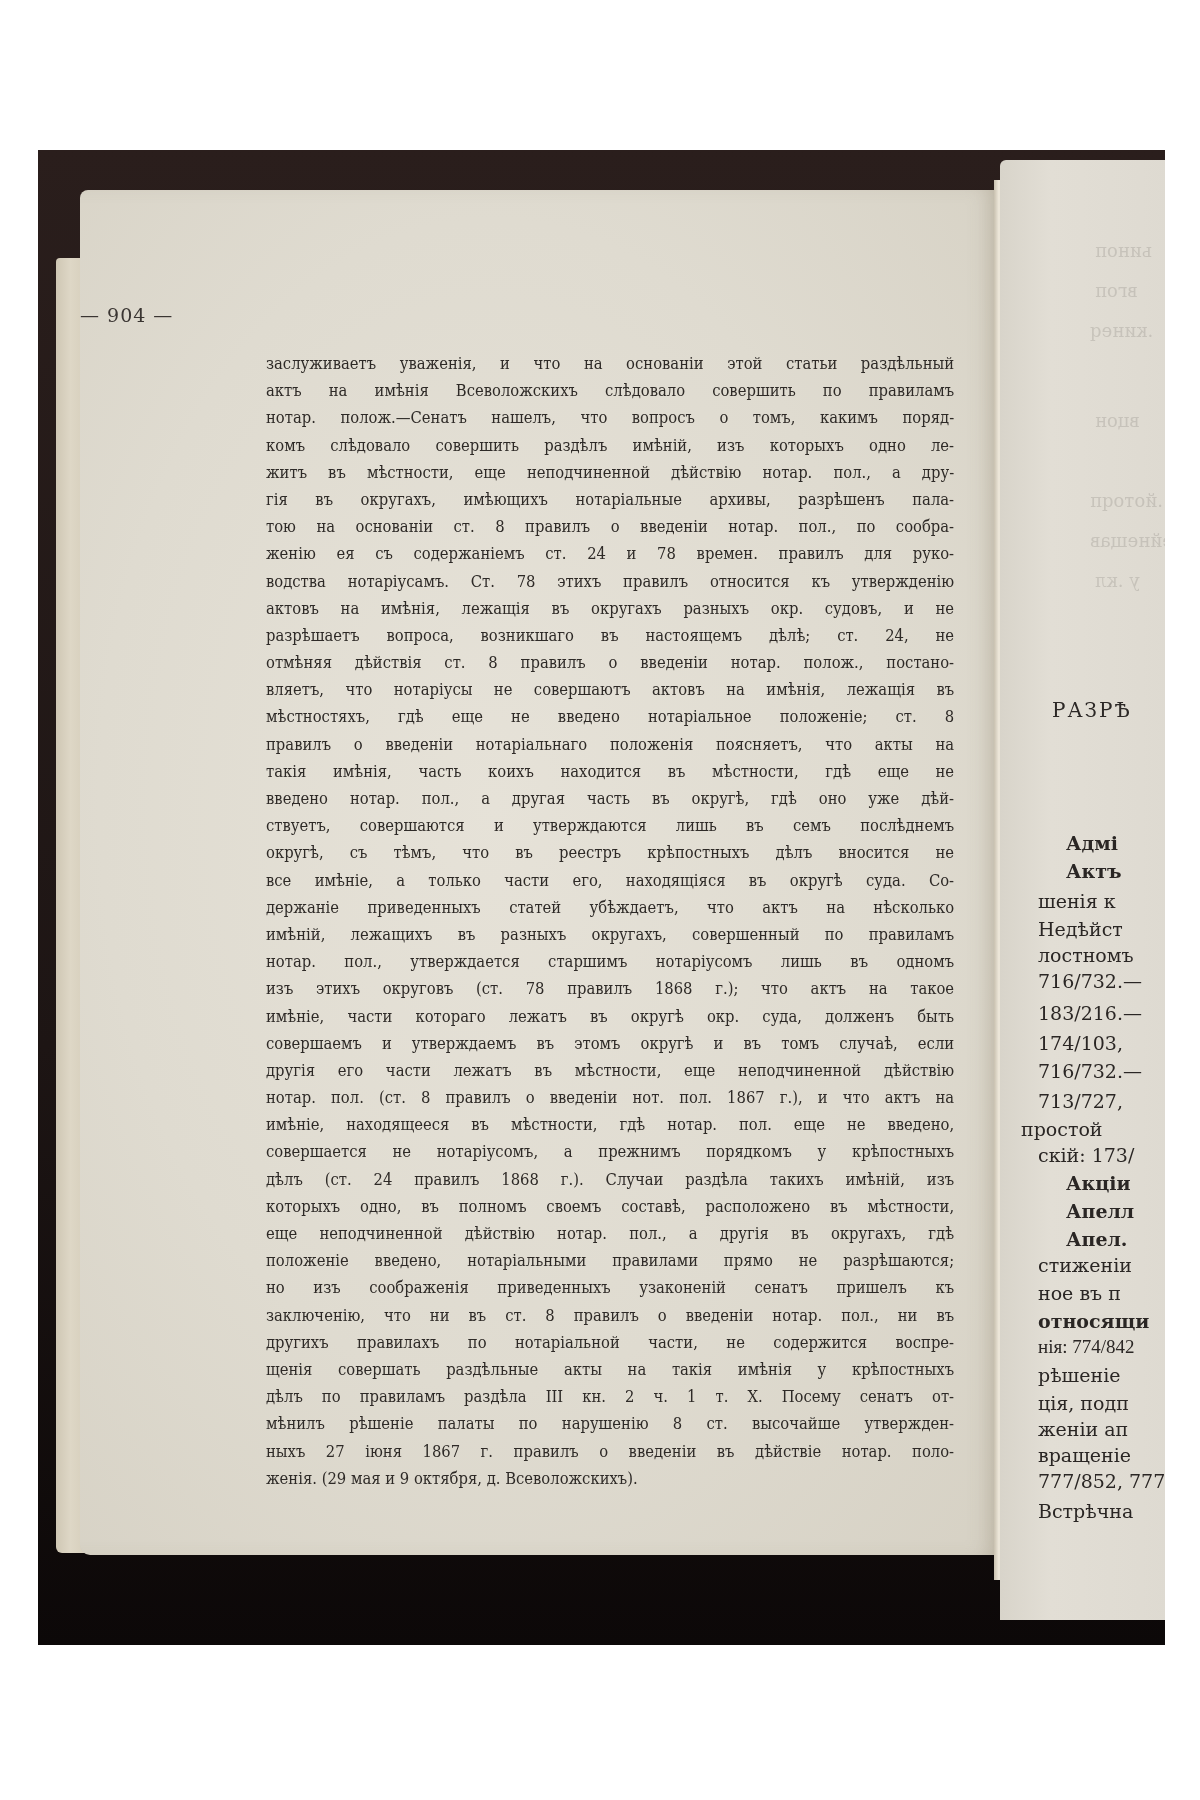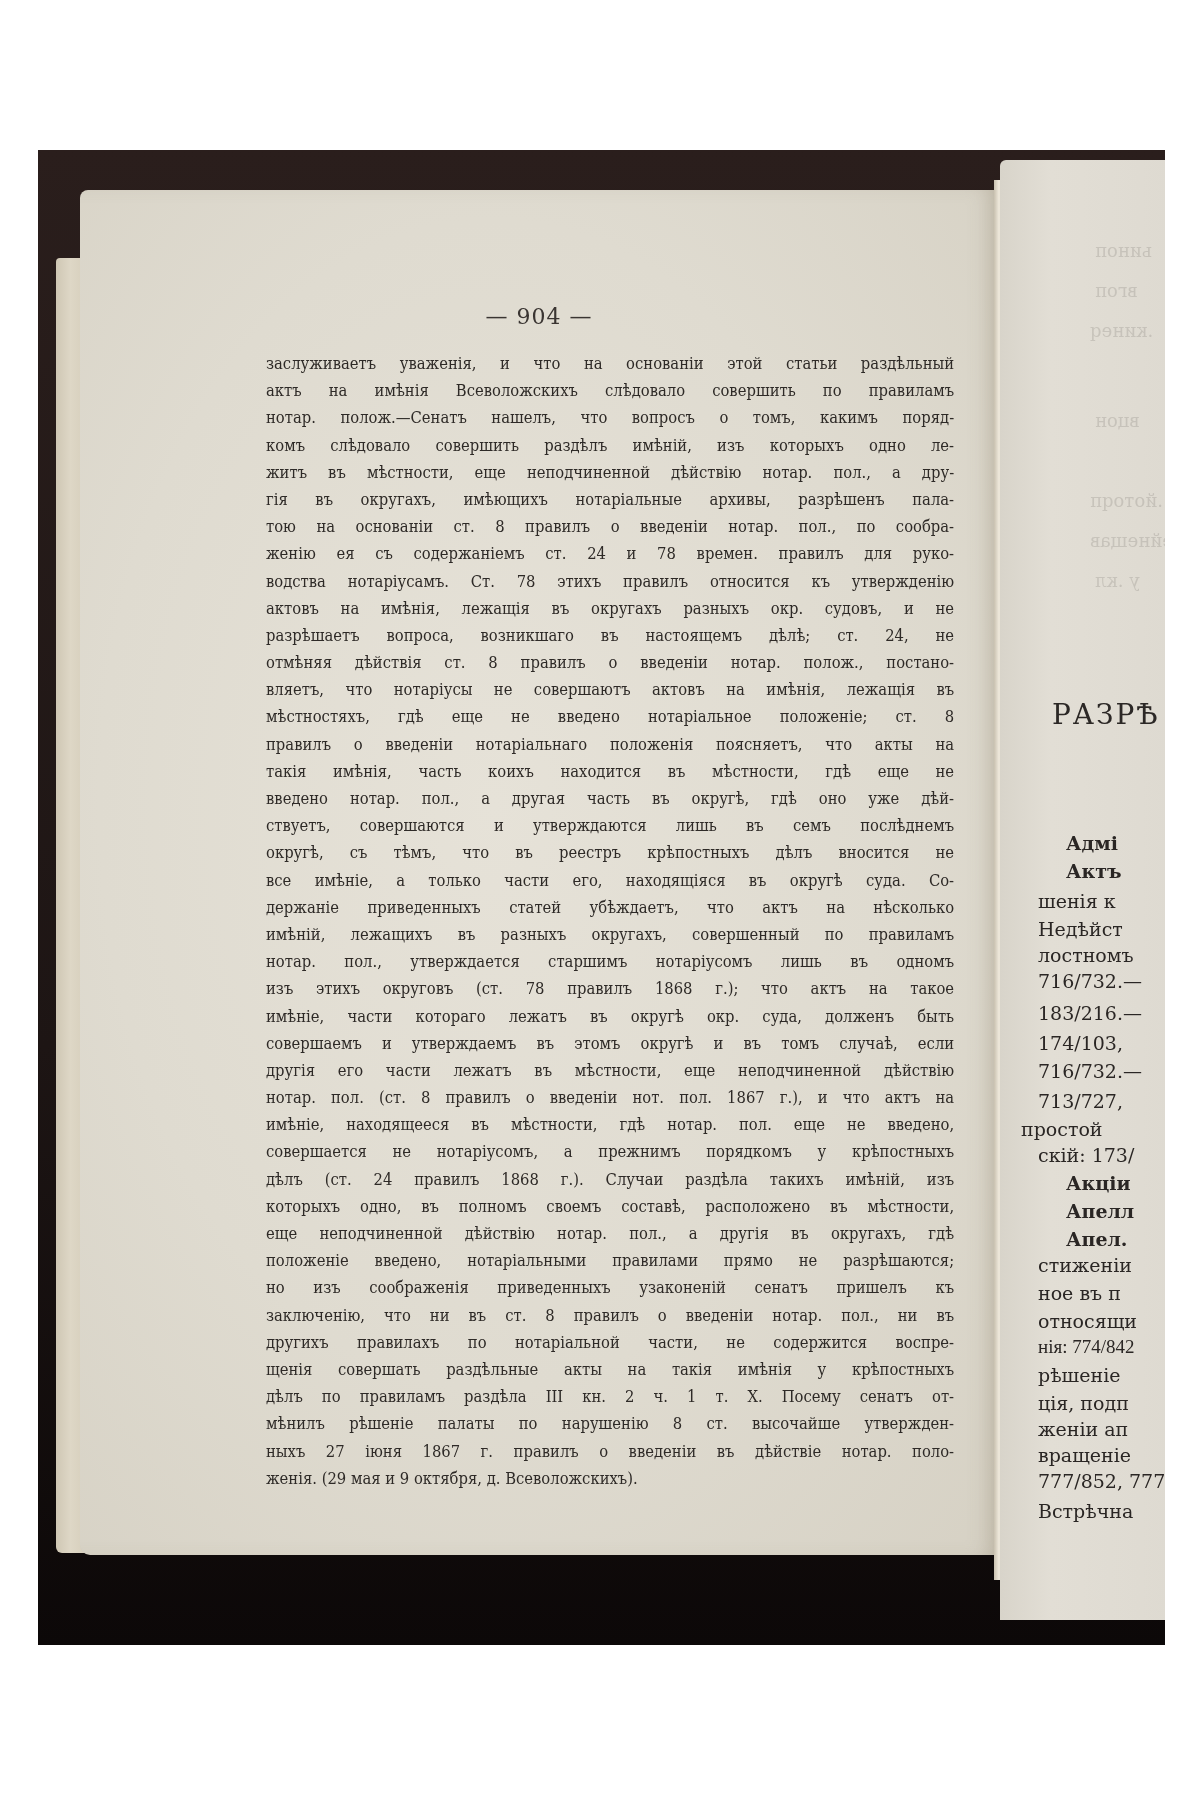--- a/index.html
+++ b/index.html
@@ -26,36 +26,36 @@
   .gutter {
     position: absolute; left: 956px; top: 30px; width: 10px; height: 1400px;
     background: linear-gradient(90deg, #c9c1b0 0%, #efe9dc 50%, #cbc3b2 100%);
   }
   .right-page {
     position: absolute; left: 962px; top: 10px; width: 170px; height: 1460px;
     background: linear-gradient(90deg, #d8d4ca 0%, #e2ded5 30%, #dedad1 100%);
     border-radius: 6px 0 0 0;
   }
   .page-number {
-    position: absolute; left: 0; width: 100%; top: 114px; text-align: center;
-    font-size: 22px; color: #3a3532; letter-spacing: 1px;
+    position: absolute; left: 0; width: 100%; top: 114px; text-align: left;
+    font-size: 19px; color: #3a3532; letter-spacing: 1px;
   }
   .text-block {
     position: absolute; left: 186px; top: 160px; width: 688px;
   }
   .line {
     display: block; height: 27.2px; line-height: 27.2px;
     font-size: 17.2px; color: #2e2a27; white-space: nowrap;
     text-align: justify; text-align-last: justify;
     font-family: "DejaVu Serif", serif;
     transform: scaleX(0.86); transform-origin: left center; width: 116.3%;
   }
   .line.last { text-align-last: left; }
   .rpage-title {
-    position: absolute; left: 52px; top: 538px; font-size: 28px; color: #2c2826; letter-spacing: 2px;
+    position: absolute; left: 52px; top: 538px; font-size: 20px; color: #2c2826; letter-spacing: 2px;
     white-space: nowrap;
   }
   .rline {
     position: absolute; white-space: nowrap; font-size: 19px; color: #2a2624;
     font-family: "DejaVu Serif", serif;
   }
   .rline.bold { font-weight: bold; }
   .bleed {
     position: absolute; color: rgba(90,85,80,0.18); font-size: 18px; white-space: nowrap;
     transform: scaleX(-1);
@@ -138,21 +138,21 @@
         <div class="rline" style="left: 38px; top: 872px;">174/103,</div>
         <div class="rline" style="left: 38px; top: 900px;">716/732.—</div>
         <div class="rline" style="left: 38px; top: 930px;">713/727,</div>
         <div class="rline" style="left: 21px; top: 958px;">простой</div>
         <div class="rline" style="left: 38px; top: 984px; text-align: right;">скій: 173/</div>
         <div class="rline bold" style="left: 66px; top: 1012px;">Акціи</div>
         <div class="rline bold" style="left: 66px; top: 1040px;">Апелл</div>
         <div class="rline bold" style="left: 66px; top: 1068px;">Апел.</div>
         <div class="rline" style="left: 38px; top: 1094px;">стиженіи</div>
         <div class="rline" style="left: 38px; top: 1122px;">ное въ п</div>
-        <div class="rline" style="left: 38px; top: 1150px;">относящи</div>
+        <div class="rline" style="left: 38px; top: 1150px; font-weight: bold;">относящи</div>
         <div class="rline" style="left: 38px; top: 1176px; font-family: Liberation Serif, serif;">нія: 774/842</div>
         <div class="rline" style="left: 38px; top: 1204px;">рѣшеніе</div>
         <div class="rline" style="left: 38px; top: 1232px;">ція, подп</div>
         <div class="rline" style="left: 38px; top: 1258px;">женіи ап</div>
         <div class="rline" style="left: 38px; top: 1284px;">вращеніе</div>
         <div class="rline" style="left: 38px; top: 1310px;">777/852, 777/</div>
         <div class="rline" style="left: 38px; top: 1340px;">Встрѣчна</div>
       </div>
 
   </div>

